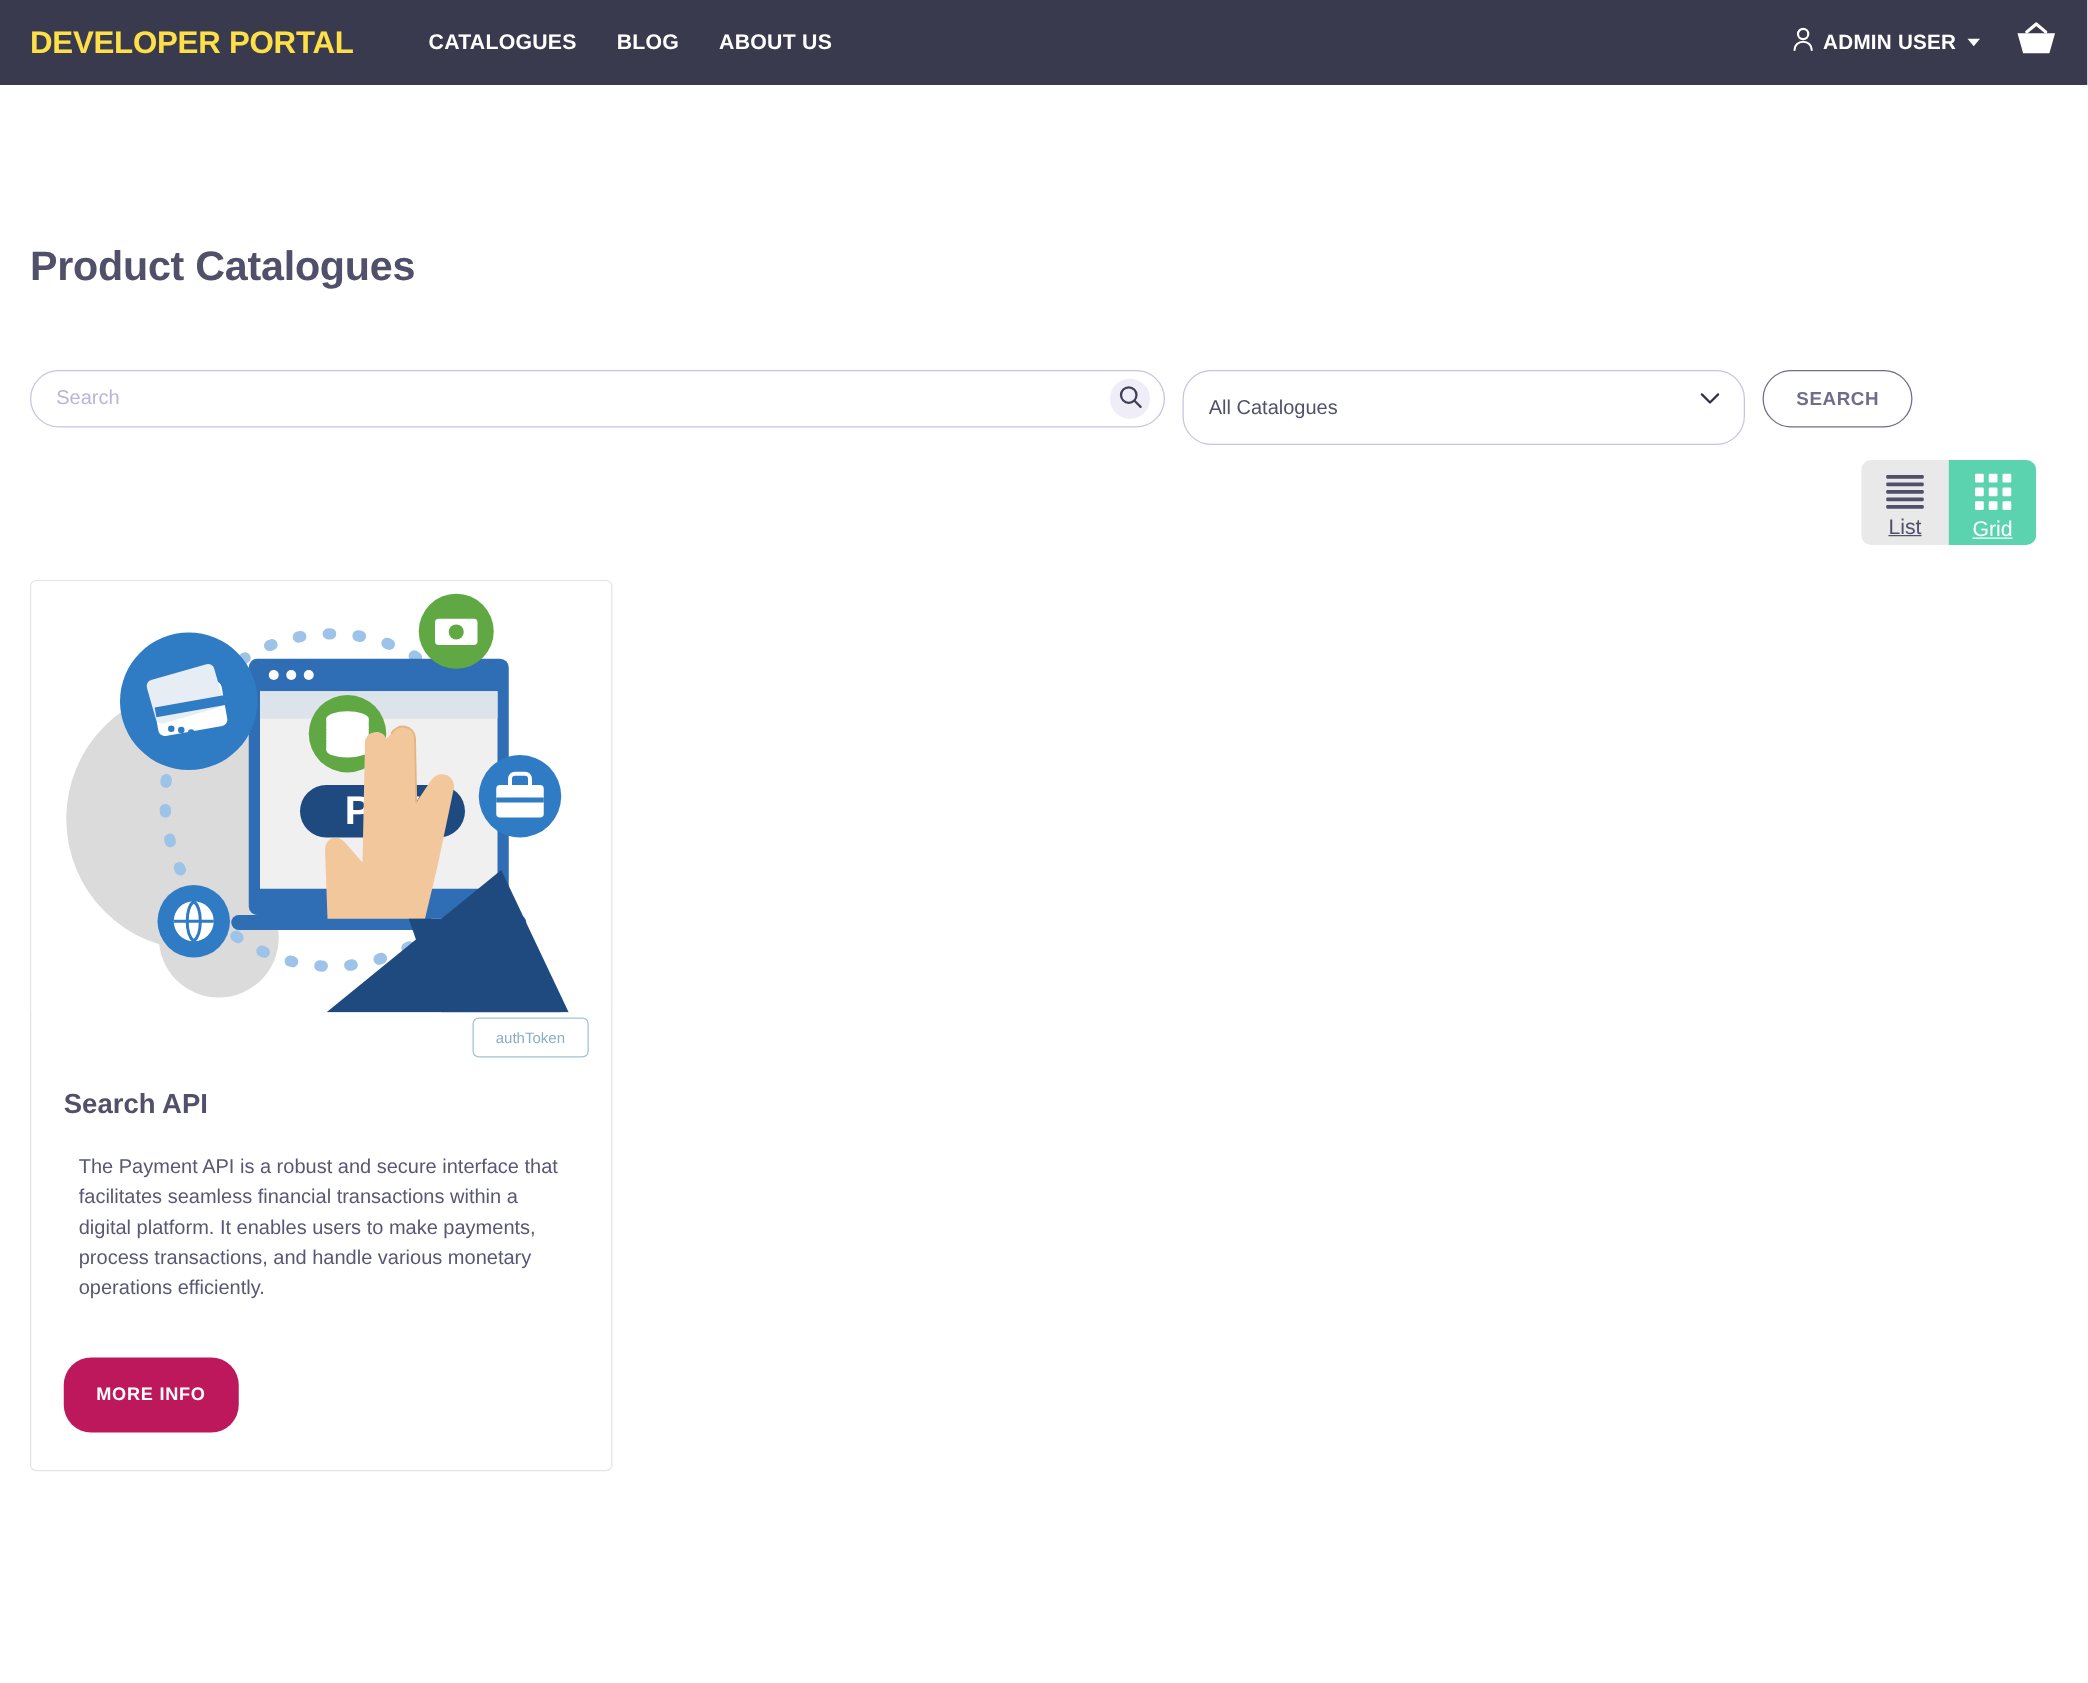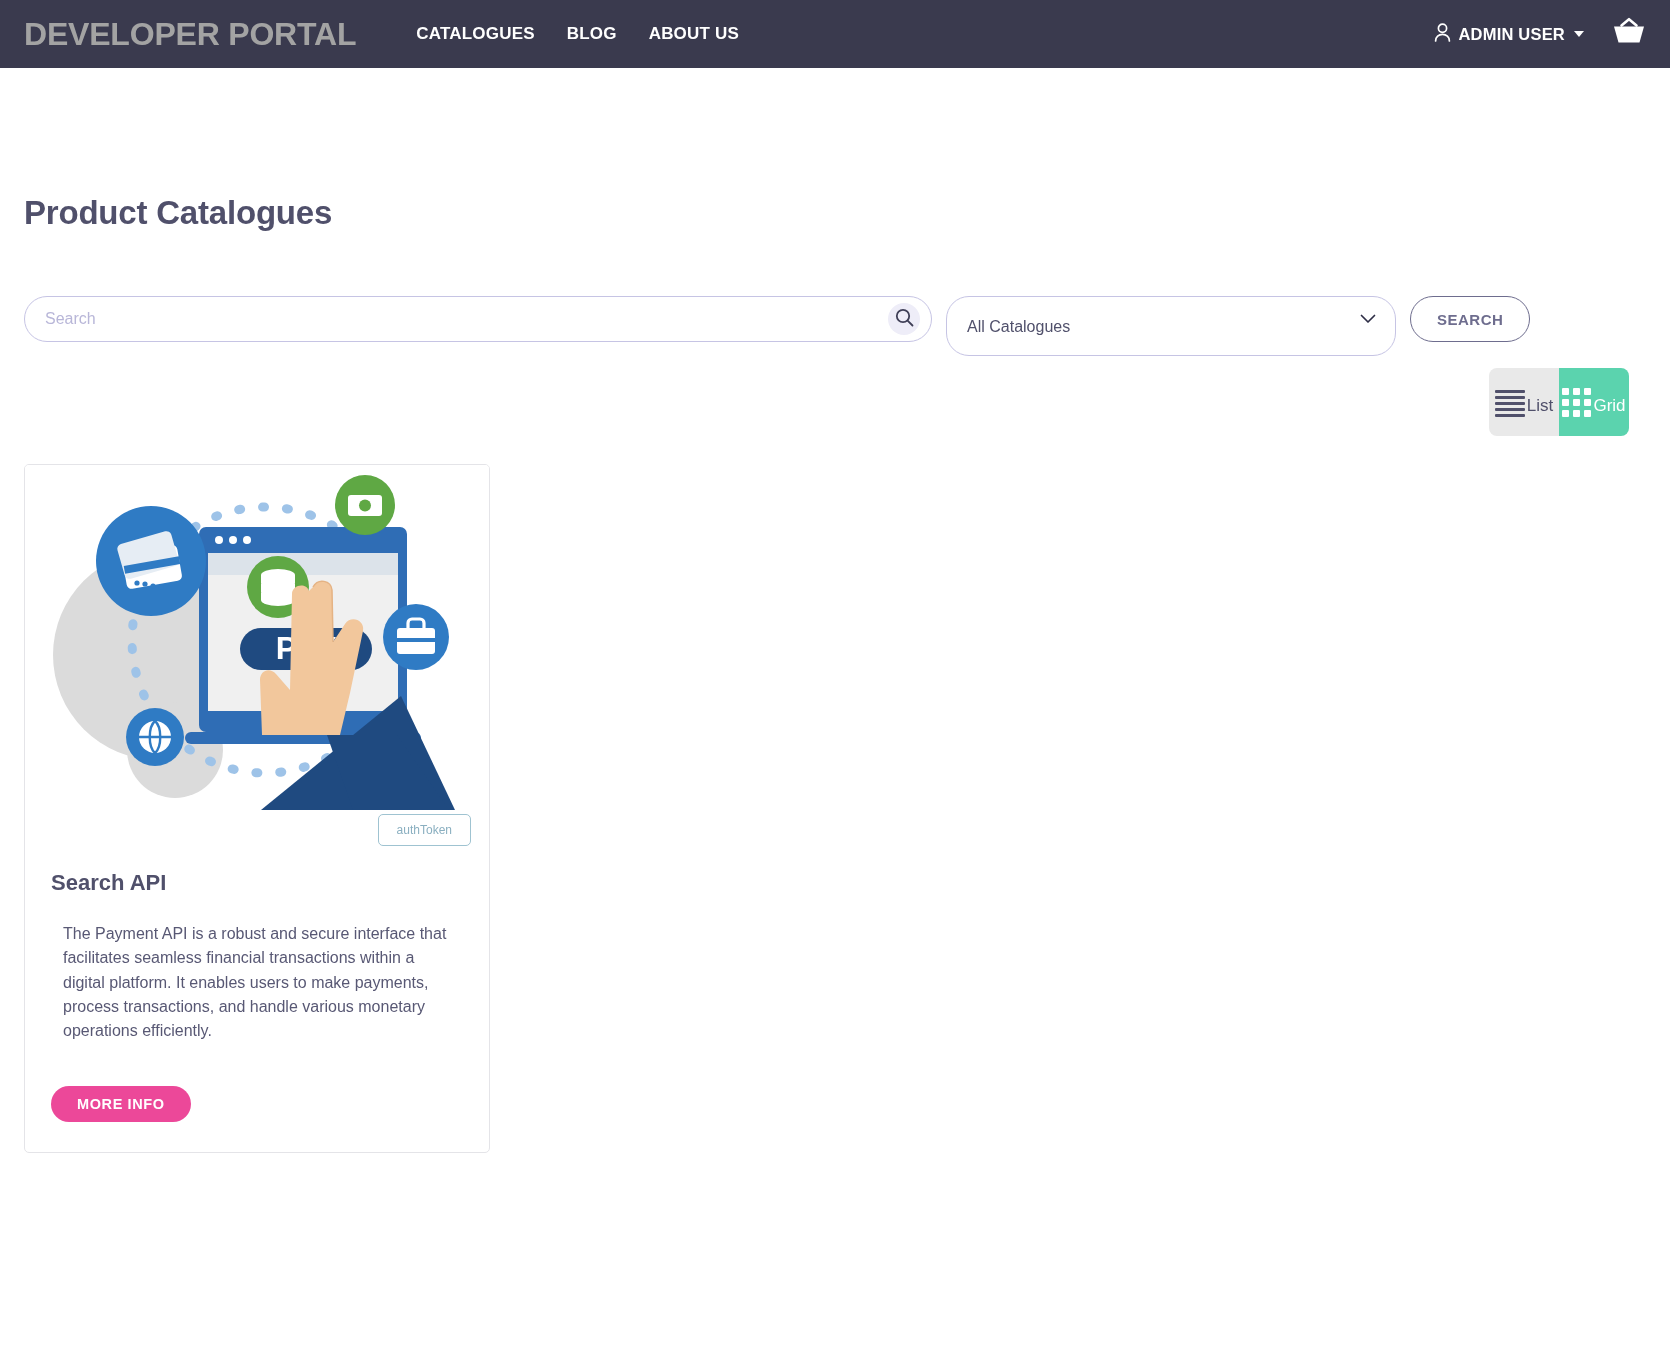--- a/index.html
+++ b/index.html
@@ -14,23 +14,23 @@
   
   .navbar {
     position: relative;
     height: 68px;
     background: #3A3A4E;
     display: flex;
     align-items: center;
     padding: 0 22px 0 24px;
   }
   .brand {
-    font-size: 32px;
-    font-weight: 700;
-    color: #a3a3a3;
+    font-size: 25px;
+    font-weight: 700;
+    color: #fde047;
     letter-spacing: -0.2px;
     white-space: nowrap;
   }
   .nav-links {
     display: flex;
     align-items: center;
     gap: 32px;
     margin-left: 60px;
   }
   .nav-link {
@@ -170,26 +170,27 @@
   }
   .view-toggle {
     display: flex;
     border-radius: 8px;
     overflow: hidden;
     height: 68px;
   }
   .view-opt {
     width: 70px;
     display: flex;
-    flex-direction: row;
+    flex-direction: column;
     align-items: center;
     justify-content: center;
     gap: 2px;
     cursor: pointer;
     padding-top: 6px;
+    text-decoration: underline;
   }
   .view-opt .vlabel { font-size: 17px; line-height: 1; }
   .view-opt.list { background: #E9E9E9; color: #50506B; }
   .view-opt.grid { background: #5BD3AE; color: #ffffff; }
 
   .list-lines { display: flex; flex-direction: column; gap: 3px; margin-bottom: 4px; }
   .list-lines span { display: block; width: 30px; height: 3px; background: #50506B; border-radius: 1px; }
   .grid-dots { display: grid; grid-template-columns: repeat(3, 7px); gap: 4px; margin-bottom: 5px; }
   .grid-dots i { display: block; width: 7px; height: 7px; background: #ffffff; border-radius: 1px; }
 
@@ -230,25 +231,25 @@
     margin: 0 0 26px 0;
   }
   .card-desc {
     font-size: 16px;
     line-height: 1.52;
     color: #585874;
     margin: 12px;
   }
   .card-footer { padding: 30px 26px 30px 26px; }
   .more-info-btn {
-    background: #ec4899;
+    background: #be185d;
     color: #ffffff;
     border: none;
     border-radius: 22px;
-    height: 36px;
+    height: 60px;
     padding: 0 26px;
     font-size: 14.5px;
     font-weight: 700;
     letter-spacing: 0.6px;
     font-family: "Liberation Sans", sans-serif;
     cursor: pointer;
   }
 </style>
 </head>
 <body>

